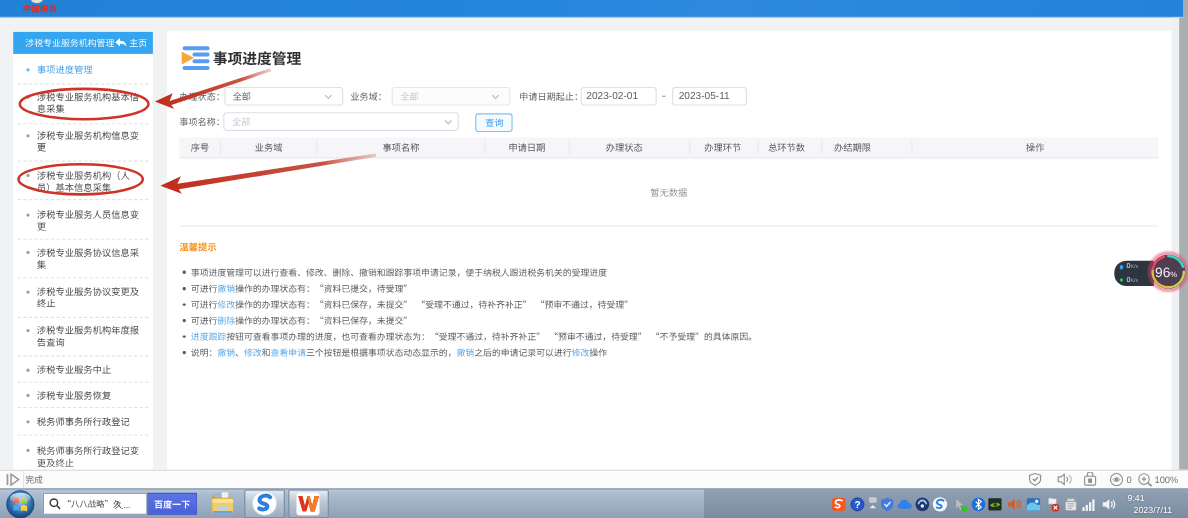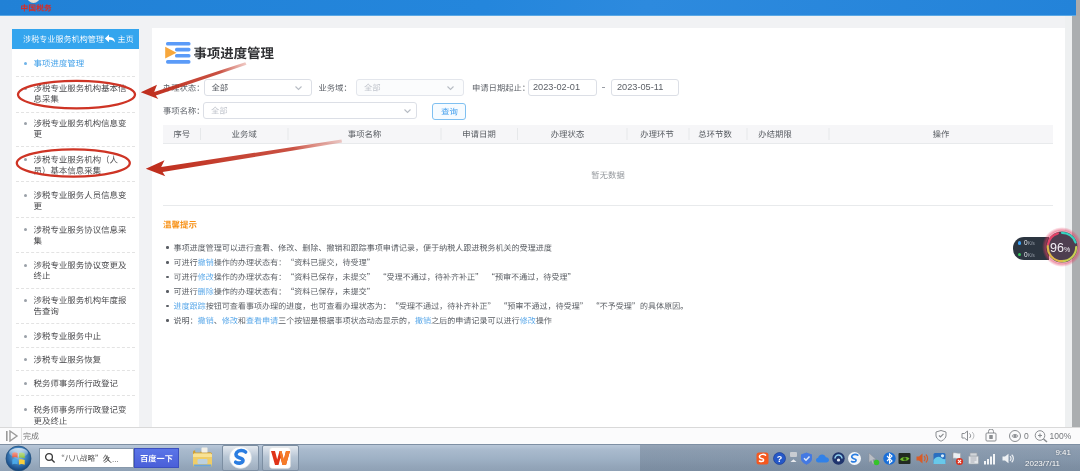--- a/index.html
+++ b/index.html
@@ -229,22 +229,22 @@
       <rect x="5" y="8" width="2" height="5.5"></rect>
       <rect x="8" y="5.5" width="2" height="8"></rect>
       <rect x="11" y="3" width="2" height="10.5"></rect>
     </g>
   </svg>
 <svg class="abs" style="left:999.5px;top:451px" width="15" height="15" viewBox="0 0 15 15">
     <path d="M2.5 5.5 L5 5.5 L8.5 2.8 L8.5 12.2 L5 9.5 L2.5 9.5 Z" fill="#eef1f4"></path>
     <path d="M10 5.2 C11.4 6.4 11.4 8.6 10 9.8 M11.7 3.8 C13.9 5.7 13.9 9.3 11.7 11.2" fill="none" stroke="#eef1f4" stroke-width="1.2"></path>
   </svg>
 
-<div class="abs" style="left:1025px;top:448px;width:46px;height:9px;font-size:8px;color:#fff;text-align:right;text-shadow:0 0 2px rgba(0,0,0,0.4)">9:41</div>
-<div class="abs" style="left:1025px;top:459px;width:46px;height:9px;font-size:8px;color:#fff;text-shadow:0 0 2px rgba(0,0,0,0.4)">2023/7/11</div>
+<div class="abs" style="left:1025px;top:448px;width:46px;height:9px;font-size:8px;color:#fff;text-align:left;text-shadow:0 0 2px rgba(0,0,0,0.4)">9:41</div>
+<div class="abs" style="left:1025px;top:459px;width:46px;height:9px;font-size:8px;color:#fff;text-align:center;text-shadow:0 0 2px rgba(0,0,0,0.4)">2023/7/11</div>
 
 <svg class="abs" style="left:0;top:0;z-index:5;pointer-events:none" width="1080" height="471" viewBox="0 0 1080 471">
 <defs>
 <path id="b4e2d" d="M43 -85V-68H9V-17H21V-22H43V9H56V-22H79V-17H91V-68H56V-85ZM21 -34V-56H43V-34ZM79 -34H56V-56H79Z"></path>
       <path id="b56fd" d="M24 -23V-13H76V-23H69L74 -26C72 -28 69 -32 66 -35H72V-45H55V-54H74V-65H25V-54H44V-45H28V-35H44V-23ZM58 -31C60 -29 63 -25 65 -23H55V-35H64ZM8 -81V9H20V4H79V9H92V-81ZM20 -7V-70H79V-7Z"></path>
       <path id="b7a0e" d="M56 -54H80V-41H56ZM44 -65V-31H53C52 -17 50 -7 35 0C38 2 41 6 42 9C60 1 64 -13 65 -31H70V-6C70 4 72 7 81 7C82 7 86 7 87 7C94 7 97 4 98 -11C95 -11 90 -13 88 -15C88 -4 88 -3 86 -3C85 -3 83 -3 83 -3C81 -3 81 -3 81 -6V-31H92V-65H83C85 -70 88 -75 90 -81L78 -85C77 -79 73 -71 71 -65H60L66 -68C64 -72 60 -80 57 -85L47 -80C50 -76 53 -70 55 -65ZM36 -85C28 -81 15 -78 4 -76C5 -74 7 -70 7 -67C11 -68 15 -68 18 -69V-57H4V-46H16C13 -36 7 -25 2 -19C4 -16 6 -10 7 -7C11 -12 15 -19 18 -27V9H30V-32C33 -28 35 -24 36 -21L43 -30C41 -33 33 -42 30 -44V-46H42V-57H30V-71C34 -72 39 -73 42 -75Z"></path>
       <path id="b52a1" d="M42 -38C41 -35 41 -32 40 -29H12V-19H36C30 -10 20 -4 5 -1C7 1 11 6 12 9C30 4 42 -4 49 -19H76C74 -10 72 -5 70 -3C69 -2 68 -2 66 -2C62 -2 55 -2 49 -3C51 0 52 4 52 8C59 8 66 8 69 8C74 8 77 7 80 4C84 1 86 -7 88 -24C89 -26 89 -29 89 -29H52C53 -32 54 -34 54 -37ZM70 -65C65 -61 58 -58 50 -55C43 -57 38 -61 34 -65L34 -65ZM36 -85C31 -76 22 -68 7 -61C10 -59 13 -55 14 -52C18 -54 22 -56 26 -59C29 -56 32 -53 36 -50C26 -48 15 -46 4 -45C6 -42 8 -38 9 -35C23 -36 37 -39 50 -44C62 -39 75 -37 90 -36C92 -39 95 -44 97 -46C86 -47 75 -48 65 -50C76 -56 84 -62 90 -71L83 -76L81 -75H43C45 -78 47 -80 48 -83Z"></path>
       <path id="r6d89" d="M45 -41C43 -33 39 -25 34 -20C36 -19 39 -17 40 -16C45 -22 50 -31 52 -40ZM84 -40C77 -16 62 -4 32 1C34 3 35 6 36 8C67 2 84 -12 91 -38ZM9 -77C15 -74 23 -70 26 -66L31 -72C27 -76 19 -80 13 -83ZM4 -51C10 -48 18 -43 22 -40L26 -46C22 -49 14 -54 8 -56ZM6 2 13 7C18 -3 24 -15 28 -26L22 -30C17 -19 11 -6 6 2ZM32 -53V-47H60V-17H68V-47H96V-53H69V-65H91V-72H69V-84H61V-53H50V-74H42V-53Z"></path>
       <path id="r7a0e" d="M52 -57H83V-39H52ZM45 -64V-32H56C54 -17 51 -4 35 2C36 4 39 6 40 8C57 0 61 -14 63 -32H71V-3C71 4 73 7 80 7C81 7 87 7 88 7C94 7 96 3 97 -10C95 -10 92 -11 90 -13C90 -2 90 0 88 0C86 0 82 0 81 0C78 0 78 0 78 -3V-32H91V-64H80C83 -69 86 -76 88 -81L81 -84C79 -78 75 -70 72 -64H58L64 -67C62 -71 59 -78 55 -84L49 -81C52 -76 56 -69 57 -64ZM36 -83C29 -80 16 -77 5 -75C6 -74 7 -71 8 -69C12 -70 17 -71 21 -72V-55H5V-48H20C16 -37 9 -24 3 -17C4 -15 6 -12 7 -10C12 -16 17 -26 21 -36V8H29V-39C32 -34 36 -29 38 -26L42 -32C40 -34 31 -43 29 -46V-48H42V-55H29V-73C33 -74 37 -76 41 -77Z"></path>
       <path id="r4e13" d="M42 -84 39 -73H14V-66H37L34 -54H6V-46H31C29 -40 27 -33 25 -28H71C66 -22 58 -15 52 -9C44 -12 37 -14 30 -16L26 -11C41 -6 61 2 71 8L75 2C71 -1 65 -4 59 -6C68 -15 78 -25 86 -32L80 -36L79 -35H35L39 -46H93V-54H41L45 -66H86V-73H47L50 -83Z"></path>

